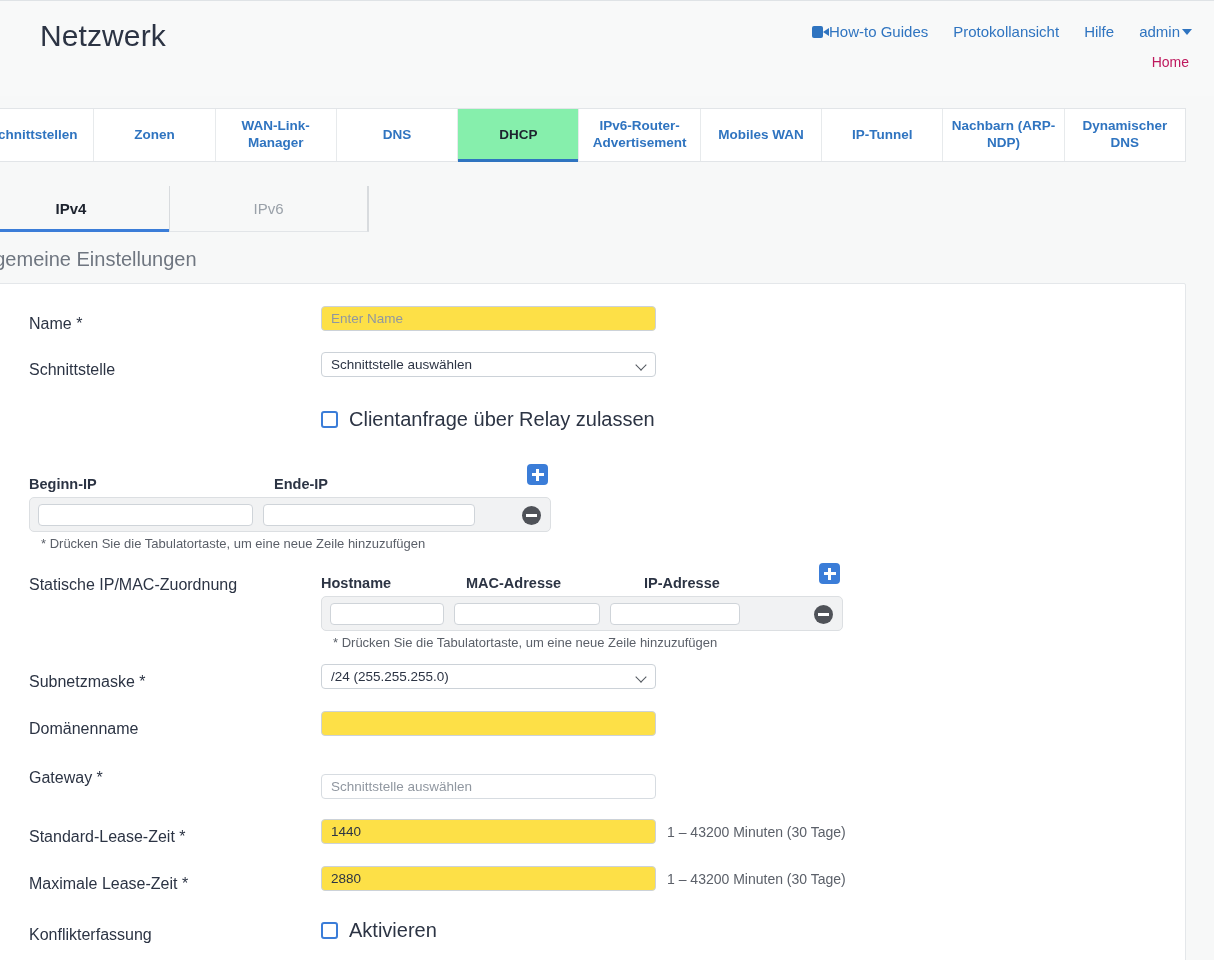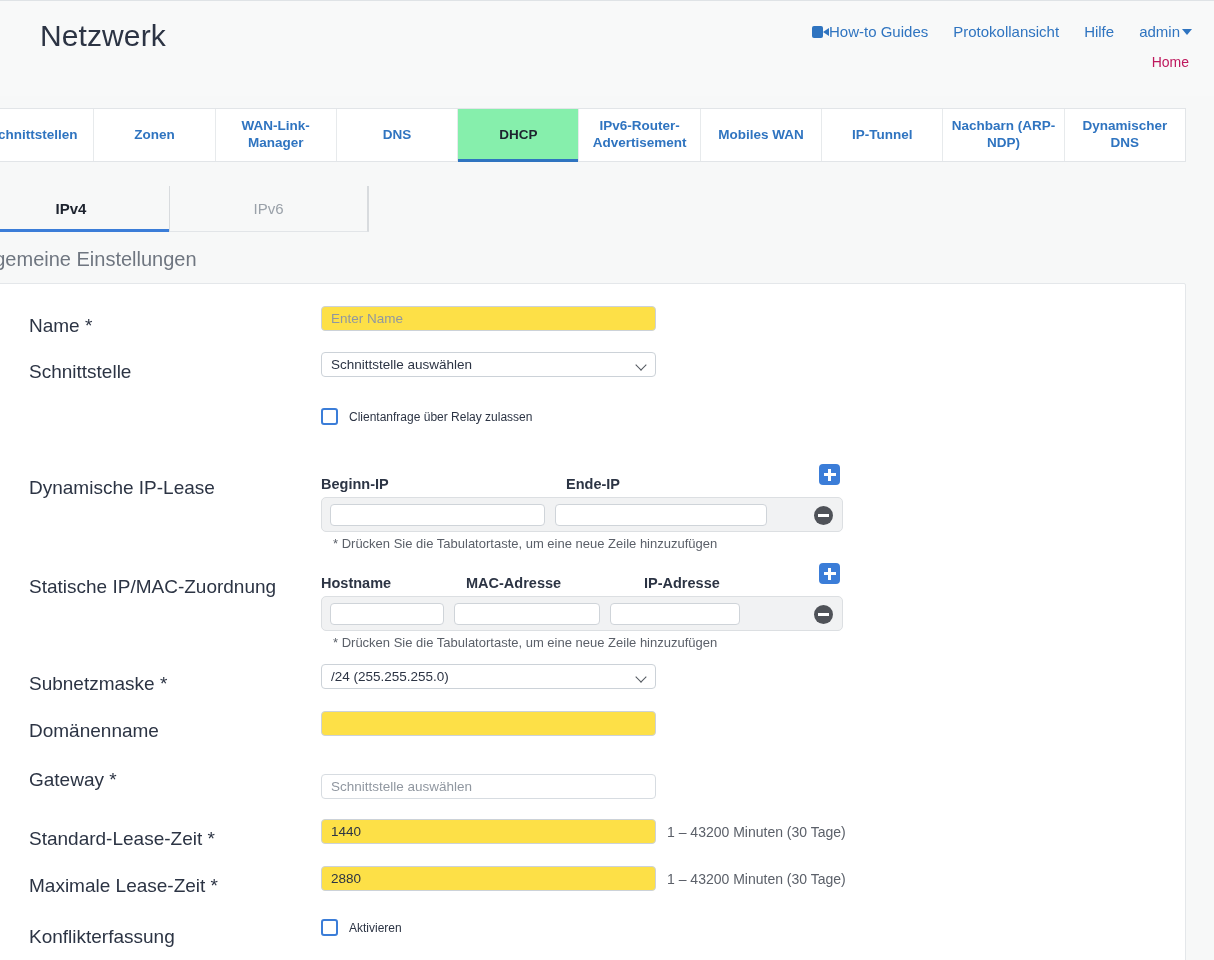--- a/index.html
+++ b/index.html
@@ -214,21 +214,21 @@
 
   .row {
     display: flex;
     align-items: flex-start;
     margin-bottom: 0;
     min-height: 42px;
   }
   .lbl {
     width: 292px;
     flex: 0 0 292px;
-    font-size: 19px;
+    font-size: 16px;
     color: #2c3444;
     padding-top: 8px;
     line-height: 1.3;
   }
   .ctrl { flex: 1 1 auto; }
 
   .txt {
     width: 335px;
     height: 25px;
     border: 1px solid #ccd2d8;
@@ -299,21 +299,21 @@
     position: absolute;
     left: 4px;
     top: 0.5px;
     width: 4px;
     height: 9px;
     border-right: 2.2px solid #fff;
     border-bottom: 2.2px solid #fff;
     transform: rotate(42deg);
   }
   .cbx-label {
-    font-size: 12px;
+    font-size: 20px;
     color: #2c3444;
     white-space: nowrap;
   }
 
   
   .rep { width: 522px; }
   .rep-head {
     display: flex;
     align-items: flex-end;
     height: 24px;
@@ -498,21 +498,20 @@
         <div class="lbl">&nbsp;</div>
         <div class="ctrl">
           <div class="cbx-line">
             <span class="cbx"></span>
             <span class="cbx-label">Clientanfrage über Relay zulassen</span>
           </div>
         </div>
       </div>
 
       <div class="row" style="margin-top:20px;">
-        <div class="lbl">Dynamische IP-Lease</div>
         <div class="ctrl">
           <div class="rep">
             <div class="rep-head">
               <span class="rep-col-head" style="width:245px;">Beginn-IP</span>
               <span class="rep-col-head" style="width:240px;">Ende-IP</span>
               <span class="btn-add"></span>
             </div>
             <div class="rep-row">
               <input class="cell" style="width: 215px;" type="text">
               <input class="cell" style="width: 212px;" type="text">

